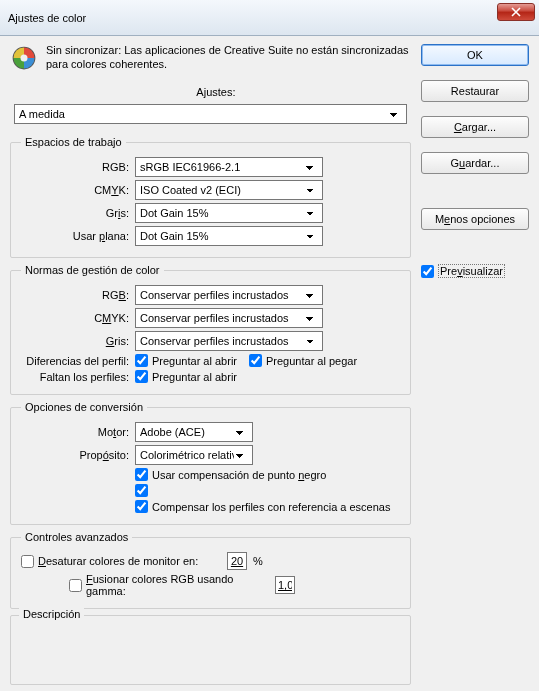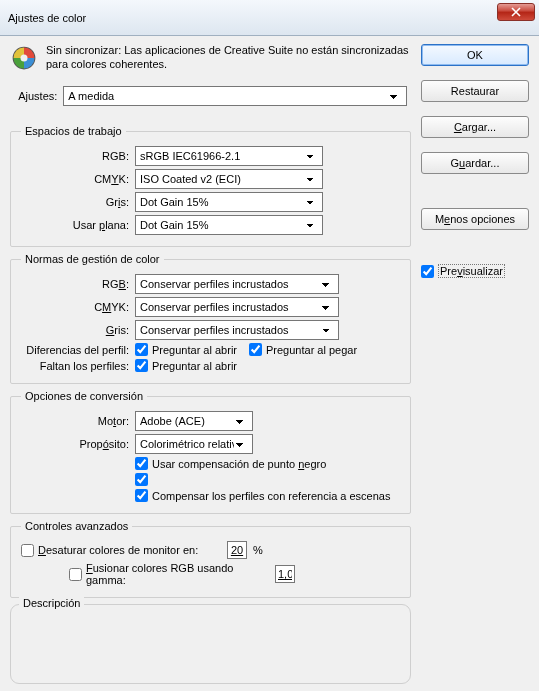--- a/index.html
+++ b/index.html
@@ -33,21 +33,21 @@
     padding: 8px 10px 10px 10px;
     display: flex; gap: 10px;
     background: #f0f0f0;
     height: calc(691px - 27px);
   }
   .left-col { flex: 1; display: flex; flex-direction: column; }
   .right-col { width: 108px; display: flex; flex-direction: column; gap: 14px; }
   .sync-row { display: flex; gap: 8px; min-height: 34px; margin-bottom: 6px; }
   .sync-icon { width: 28px; height: 28px; flex-shrink: 0; }
   .sync-text { color: #000; line-height: 1.25; }
-  .settings-row { display: flex; align-items: center; gap: 6px; margin: 2px 4px 19px 4px; }
+  .settings-row { display: flex; align-items: center; gap: 6px; margin: 2px 4px 12px 4px; flex-direction: column; }
   .settings-label { width: 50px; text-align: right; }
   .select {
     background: #fff; border: 1px solid #767676;
     height: 20px; font: inherit;
     padding: 1px 18px 1px 4px;
     appearance: none;
     background-image: linear-gradient(45deg, transparent 50%, #000 50%), linear-gradient(135deg, #000 50%, transparent 50%);
     background-position: calc(100% - 12px) 8px, calc(100% - 8px) 8px;
     background-size: 4px 4px, 4px 4px;
     background-repeat: no-repeat;
@@ -58,21 +58,21 @@
     border-radius: 2px;
     margin: 0 0 6px 0;
     padding: 6px 10px 8px 10px;
     position: relative;
   }
   legend { padding: 0 4px; color: #000; }
   .form-row { display: flex; align-items: center; gap: 6px; margin: 3px 0; }
   .form-label { width: 108px; text-align: right; }
   .form-label.small { width: 108px; }
   .select.w1 { width: 188px; }
-  .select.w2 { width: 204px; }
+  .select.w2 { width: 188px; }
   .select.w3 { width: 118px; }
   .checkbox-label-wrap { display: flex; align-items: center; gap: 4px; }
   .check { width: 13px; height: 13px; margin:0; }
   .under { text-decoration: underline; }
   .num-input {
     width: 20px; height: 18px;
     border: 1px solid #767676;
     background: #fff;
     font: inherit;
     text-align: center;
@@ -89,21 +89,21 @@
     display: flex; align-items: center; justify-content: center;
   }
   .btn.ok {
     border: 1px solid #2c72c7;
     box-shadow: inset 0 0 0 1px #8ebbf0;
     background: linear-gradient(#f4f9ff, #d8eaff);
   }
   .desc-box {
     flex: 1;
     border: 1px solid #cfcfcf;
-    border-radius: 9px;
+    border-radius: 2px;
     position: relative;
     padding: 27px;
     min-height: 70px;
   }
   .desc-box legend { position: absolute; top: -8px; left: 8px; background: #f0f0f0; padding: 0 4px; }
   .dotted { border: 1px dotted #777; padding: 0 1px; }
 </style>
 </head>
 <body>
 

